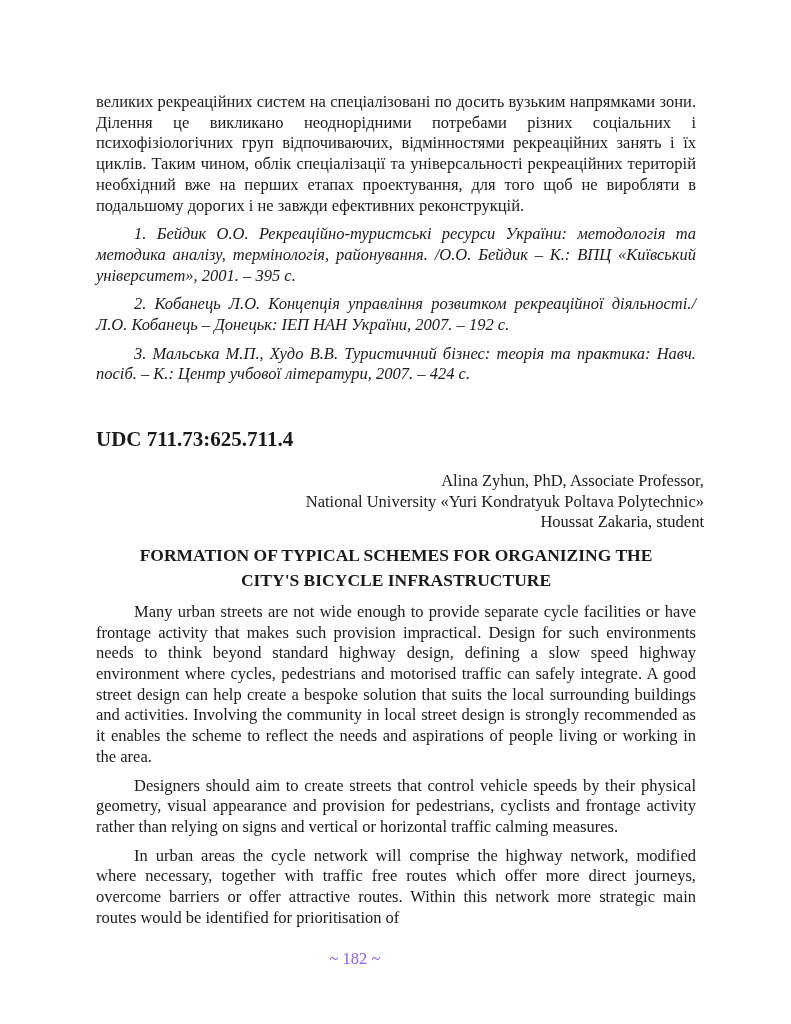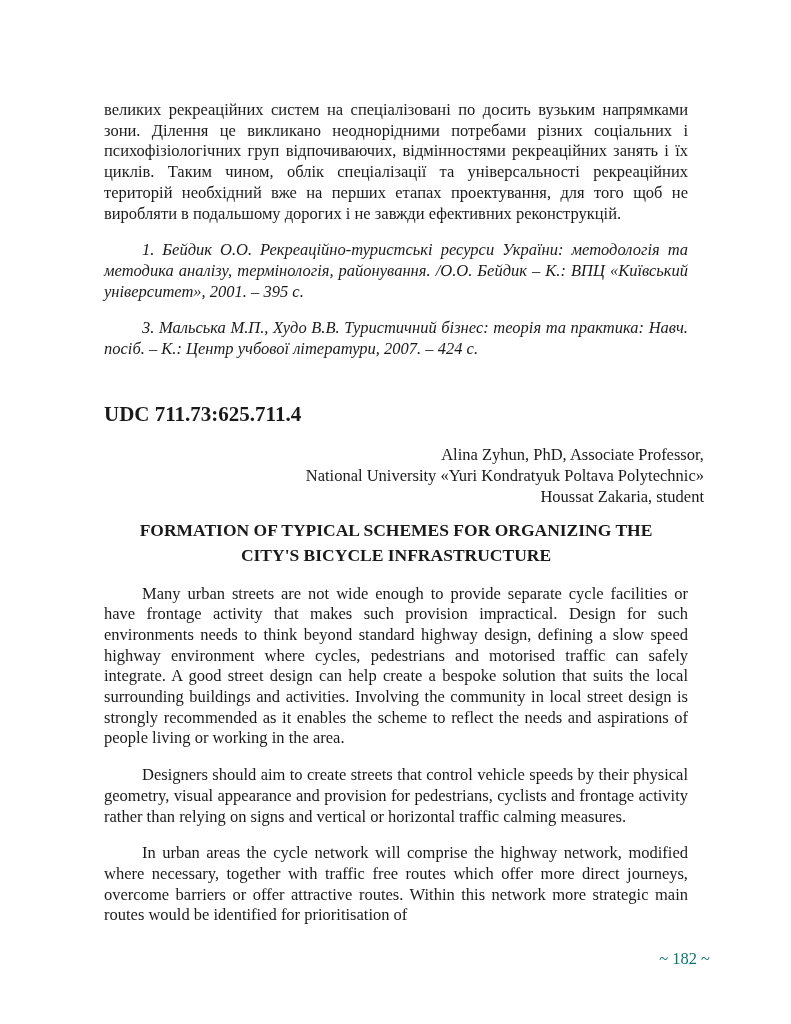--- a/index.html
+++ b/index.html
@@ -20,21 +20,21 @@
     height: 1024px;
     box-sizing: border-box;
     padding: 84px 87px 0 88px;
     background: #ffffff;
   }
   .body-text {
     font-size: 16.5px;
     line-height: 20.7px;
     text-align: justify;
   }
-  p { margin: 16px; }
+  p { margin: 8px; }
   .indent { text-indent: 38px; }
   .lit-heading {
     margin-top: 18px;
     text-align: center;
     font-style: italic;
   }
   .refs p {
     font-style: italic;
     text-indent: 38px;
   }
@@ -55,35 +55,36 @@
     font-weight: bold;
     font-size: 17.5px;
     line-height: 25px;
   }
   .content { margin-top: 9px; }
   .footer {
     position: absolute;
     left: 0;
     bottom: 55px;
     width: 710px;
-    text-align: right;
+    text-align: center;
     font-size: 16.5px;
-    color: #0f766e;
+    color: #8b5cf6;
   }
 </style>
 </head>
 <body>
 
 <div class="page">
 
   <p class="body-text">великих рекреаційних систем на спеціалізовані по досить вузьким напрямками зони. Ділення це викликано неоднорідними потребами різних соціальних і психофізіологічних груп відпочиваючих, відмінностями рекреаційних занять і їх циклів. Таким чином, облік спеціалізації та універсальності рекреаційних територій необхідний вже на перших етапах проектування, для того щоб не виробляти в подальшому дорогих і не завжди ефективних реконструкцій.</p>
 
 
   <div class="body-text refs">
     <p>1. Бейдик О.О. Рекреаційно-туристські ресурси України: методологія та методика аналізу, термінологія, районування. /О.О. Бейдик – К.: ВПЦ «Київський університет», 2001. – 395 с.</p>
+    <p>2. Кобанець Л.О. Концепція управління розвитком рекреаційної діяльності./ Л.О. Кобанець – Донецьк: ІЕП НАН України, 2007. – 192 с.</p>
     <p>3. Мальська М.П., Худо В.В. Туристичний бізнес: теорія та практика: Навч. посіб. – К.: Центр учбової літератури, 2007. – 424 с.</p>
   </div>
 
   <p class="body-text udc">UDC 711.73:625.711.4</p>
 
   <div class="body-text authors">
     <div>Alina Zyhun, PhD, Associate Professor,</div>
     <div>National University «Yuri Kondratyuk Poltava Polytechnic»</div>
     <div>Houssat Zakaria, student</div>
   </div>

